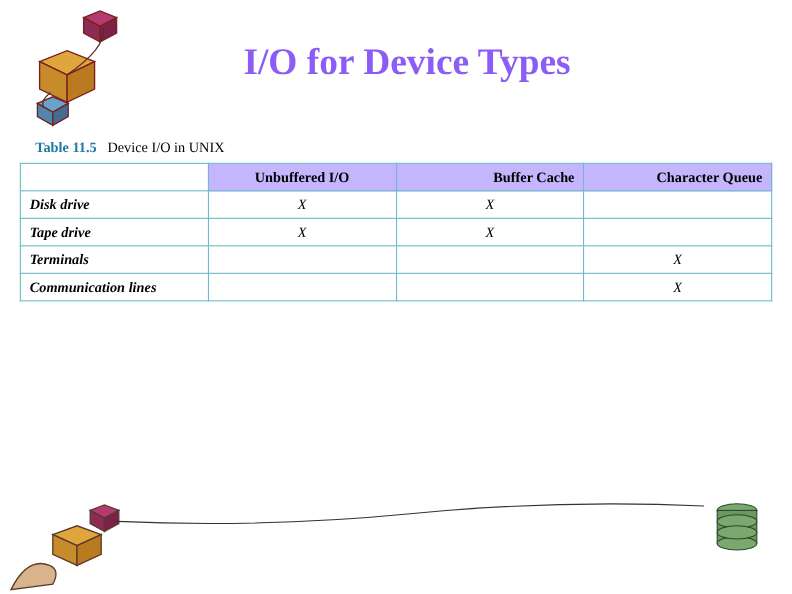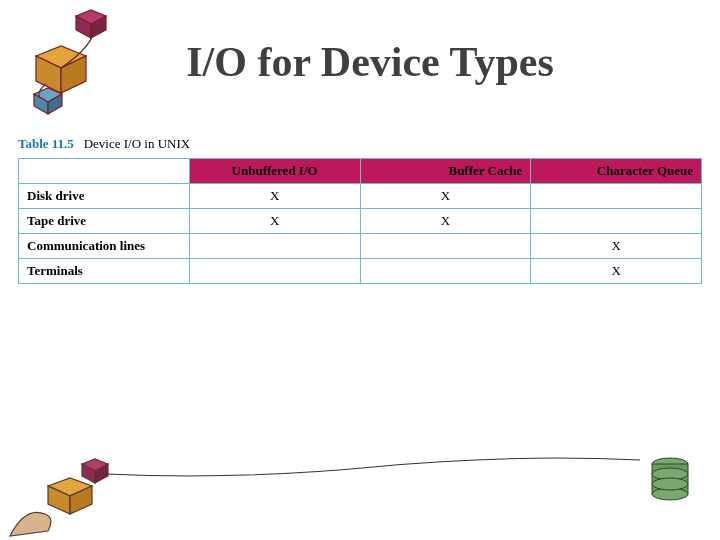--- a/index.html
+++ b/index.html
@@ -6,59 +6,59 @@
   body {
     width: 720px;
     height: 540px;
     background: #fff;
     font-family: Arial, Helvetica, sans-serif;
     position: relative;
     overflow: hidden;
   }
   .title {
     text-align: center;
-    font-size: 42px;
+    font-size: 34px;
     font-family: "Times New Roman", serif;
     margin-top: 38px;
     margin-left: 60px;
     margin-right: 40px;
-    color: #404040;
+    color: #8b5cf6;
   }
   .caption {
-    margin: 50px 0 6px 18px;
+    margin: 50px 0 6px 32px;
     font-size: 13px;
     font-family: "Times New Roman", serif;
   }
   .caption .tbl-label { color: #1b79a5; font-weight: bold; }
   .table-wrap {
     margin: 0 18px 0 18px;
   }
   table {
     width: 100%;
     border-collapse: collapse;
     font-family: "Times New Roman", serif;
     font-size: 13px;
   }
   th, td {
     border: 1px solid #6fb9c9;
     padding: 4px 8px;
     height: 22px;
   }
   thead th {
-    background: #be185d;
+    background: #c4b5fd;
     font-weight: bold;
     text-align: center;
   }
   thead th:first-child { background: #fff; }
   tbody td:first-child {
     font-weight: bold;
     text-align: left;
     width: 170px;
   }
-  tbody td { text-align: center; }
+  tbody td { text-align: center; font-style: italic; }
   th.col-unbuf { width: 170px; }
   th.col-bufc { width: 170px; text-align: right; }
   th.col-cq { width: 170px; text-align: right; }
 
   
   .decor-tl { position: absolute; top: 6px; left: 6px; width: 120px; height: 110px; }
   .decor-bl { position: absolute; bottom: -6px; left: 0; width: 120px; height: 100px; }
   .decor-br { position: absolute; bottom: 30px; right: 22px; width: 56px; height: 60px; }
   .squiggle { position: absolute; bottom: 58px; left: 106px; right: 80px; height: 30px; }
   svg { display: block; }
@@ -108,27 +108,27 @@
       <td>X</td>
       <td></td>
     </tr>
     <tr>
       <td>Tape drive</td>
       <td>X</td>
       <td>X</td>
       <td></td>
     </tr>
     <tr>
-      <td>Communication lines</td>
+      <td>Terminals</td>
       <td></td>
       <td></td>
       <td>X</td>
     </tr>
     <tr>
-      <td>Terminals</td>
+      <td>Communication lines</td>
       <td></td>
       <td></td>
       <td>X</td>
     </tr>
   </tbody>
 </table>
 </div>
 
 <div class="decor-bl">
 <svg viewBox="0 0 120 100" width="120" height="100">

